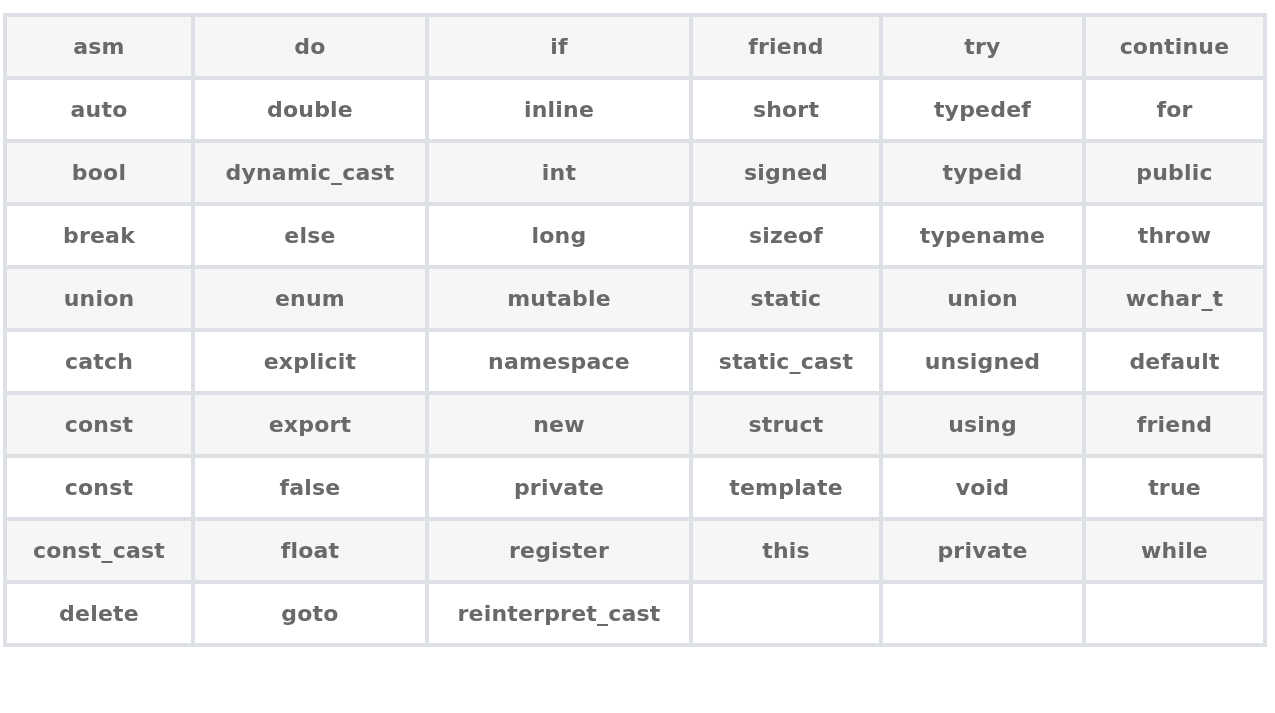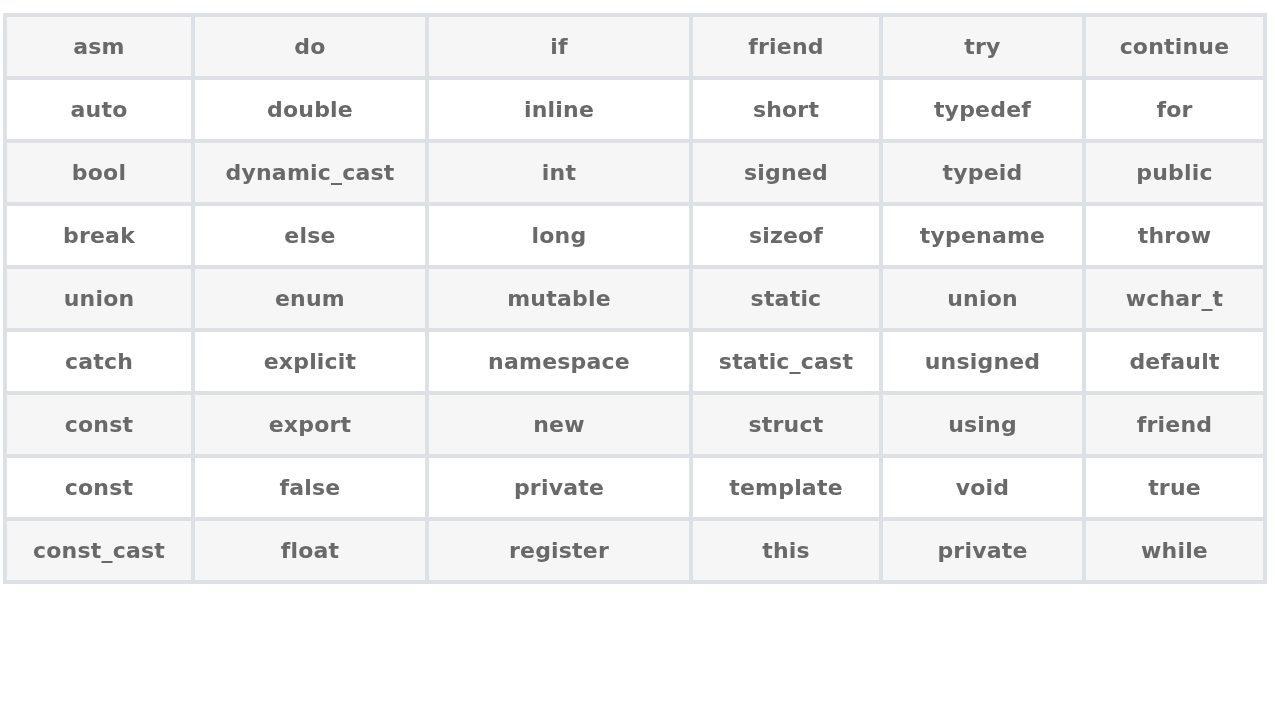--- a/index.html
+++ b/index.html
@@ -124,15 +124,23 @@
           <td>true</td>
         </tr>
         <tr>
           <td>const_cast</td>
           <td>float</td>
           <td>register</td>
           <td>this</td>
           <td>private</td>
           <td>while</td>
         </tr>
+        <tr>
+          <td>delete</td>
+          <td>goto</td>
+          <td>reinterpret_cast</td>
+          <td></td>
+          <td></td>
+          <td></td>
+        </tr>
       </tbody>
   </table>
 </div>
 
 </body></html>

